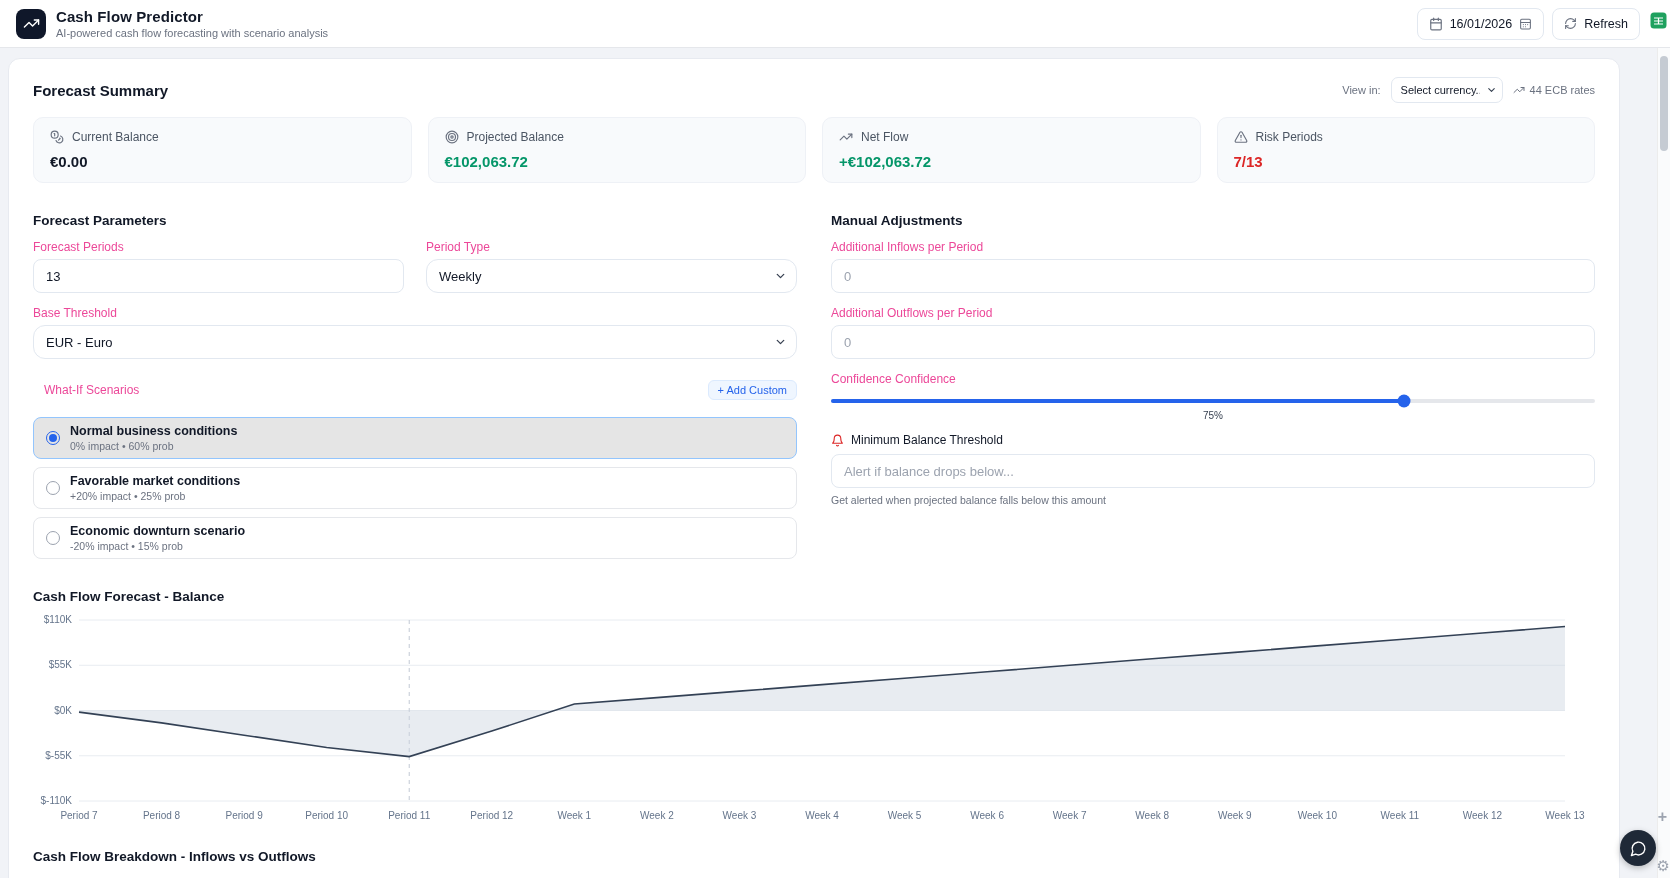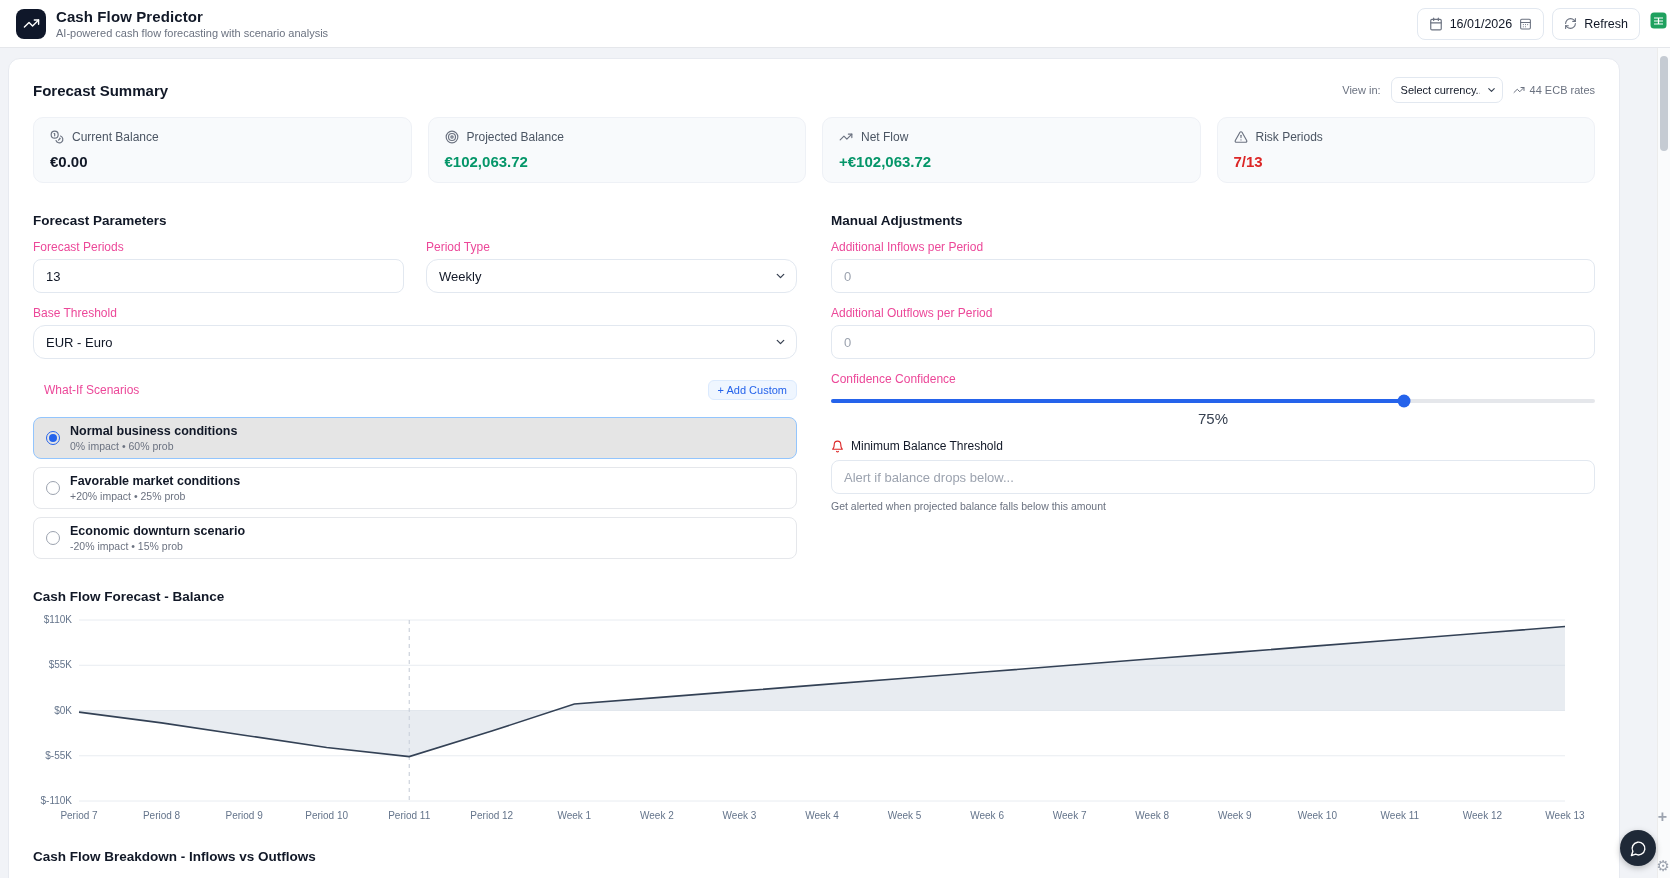--- a/index.html
+++ b/index.html
@@ -64,21 +64,21 @@
   .radio{position:relative;width:14px;height:14px;border-radius:50%;border:1.5px solid #9ca3af;flex:none}
   .radio.checked{border-color:#2563eb}
   .radio.checked::after{content:"";position:absolute;inset:2px;border-radius:50%;background:#2563eb}
   .scen-name{font-size:12.5px;font-weight:600;color:#111827}
   .scen-det{font-size:10.5px;color:#6b7280;margin-top:2px}
 
   .slider{position:relative;height:4px;background:#e5e7eb;border-radius:2px;margin:13px 0 7px;cursor:pointer}
   .slider-fill{position:absolute;left:0;top:0;bottom:0;background:#2563eb;border-radius:2px}
   .slider-thumb{position:absolute;top:50%;width:13px;height:13px;border-radius:50%;background:#2563eb;
     transform:translate(-50%,-50%);cursor:grab}
-  .slider-val{text-align:center;font-size:15px;color:#374151;margin-bottom:12px}
+  .slider-val{text-align:center;font-size:10px;color:#374151;margin-bottom:12px}
   .bell-row{display:flex;align-items:center;gap:7px;margin-bottom:7px}
   .bell-row svg{color:#dc2626}
   .bell-row span{font-size:12px;font-weight:500;color:#111827}
   .help{font-size:10.5px;color:#6b7280;margin-top:6px}
 
   .chart-sec{margin-top:22px}
   .chart-sec h3{margin-bottom:8px}
 
   
   .scrollbar{position:fixed;top:48px;right:0;bottom:0;width:13px;background:#fafbfc;

